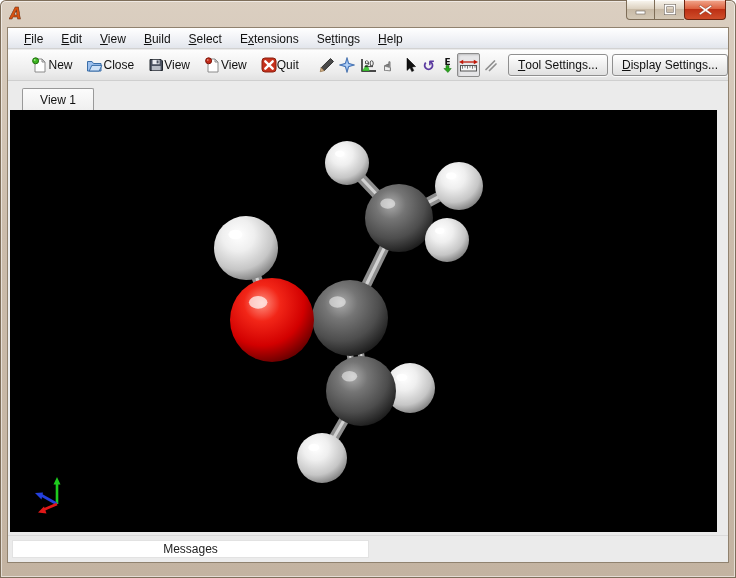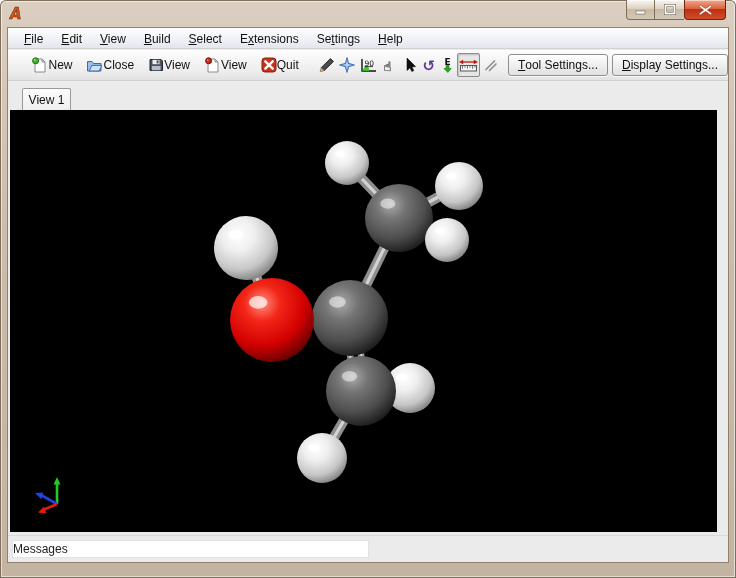--- a/index.html
+++ b/index.html
@@ -47,31 +47,31 @@
   .tool-btn{width:24px;height:24px;display:flex;align-items:center;justify-content:flex-start;margin:12px 1px;
     border:1px solid rgba(0,0,0,0);border-radius:2px;}
   .tool-btn.active{background:#e6e6e8;border:1px solid #8c8c8c;box-shadow:inset 1px 1px 2px rgba(0,0,0,.18);}
   .tb-spacer{width:10px;height:1px;}
   .push-btn{height:22px;padding:2px 9px;font-size:12px;color:#111;margin-left:4px;
     border:1px solid #8f8f8f;border-radius:3px;
     background:linear-gradient(#ffffff,#ececec 60%,#e0e0e0);
     box-shadow:0 1px 0 rgba(255,255,255,.8);display:flex;align-items:center;white-space:nowrap;}
   .icon{display:inline-flex;align-items:center;justify-content:center;line-height:0;}
   
-  .tab{position:absolute;left:14px;top:60px;width:49px;height:22px;
+  .tab{position:absolute;left:14px;top:60px;width:72px;height:22px;
     background:linear-gradient(#fcfcfc,#efefef);border:1px solid #999;border-bottom:none;
     border-radius:2px 2px 0 0;display:flex;align-items:center;justify-content:center;
     font-size:12px;color:#111;}
   
   .viewport{position:absolute;left:2px;top:82px;width:707px;height:422px;background:#000;overflow:hidden;}
   .axis-svg{position:absolute;left:20px;bottom:14px;}
   
   .dock-sep{position:absolute;left:0;top:507px;width:720px;height:1px;background:#dadada;}
   .messages-bar{position:absolute;left:4px;top:512px;width:357px;height:18px;background:#ffffff;
-    border:1px solid #e2e2e2;display:flex;align-items:center;justify-content:flex-start;
+    border:1px solid #e2e2e2;display:flex;align-items:center;justify-content:center;
     font-size:12px;color:#222;}
 </style>
 </head>
 <body>
 
 <div class="window">
 
   <div class="titlebar">
     <span class="app-icon icon" id="app-icon">
         <svg width="17" height="17" viewBox="0 0 17 17">

